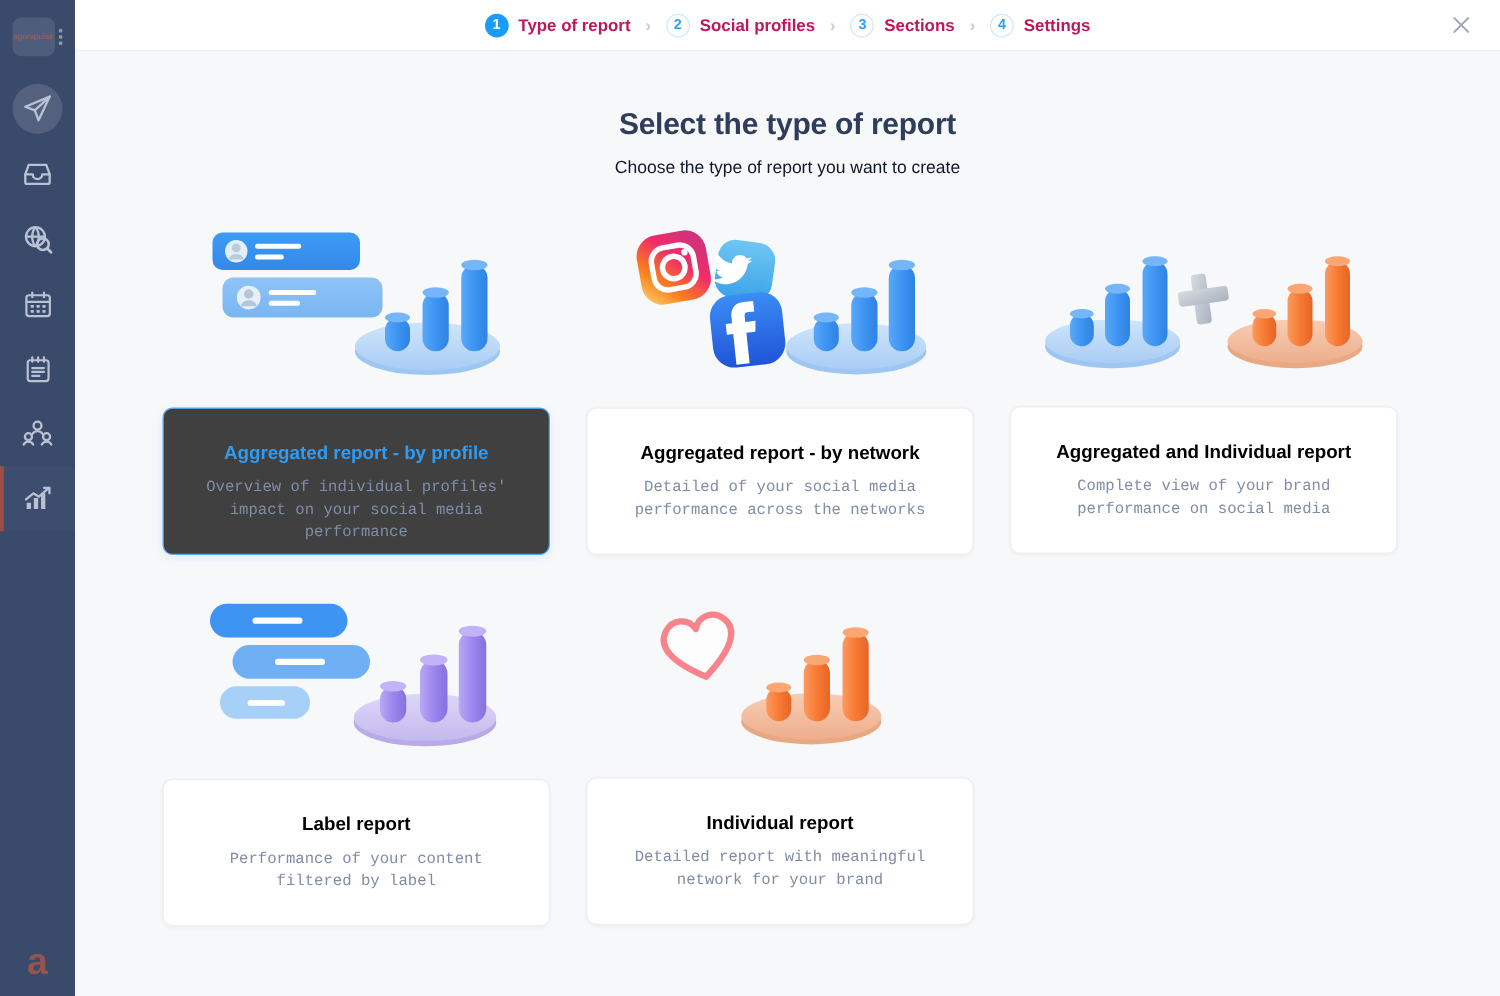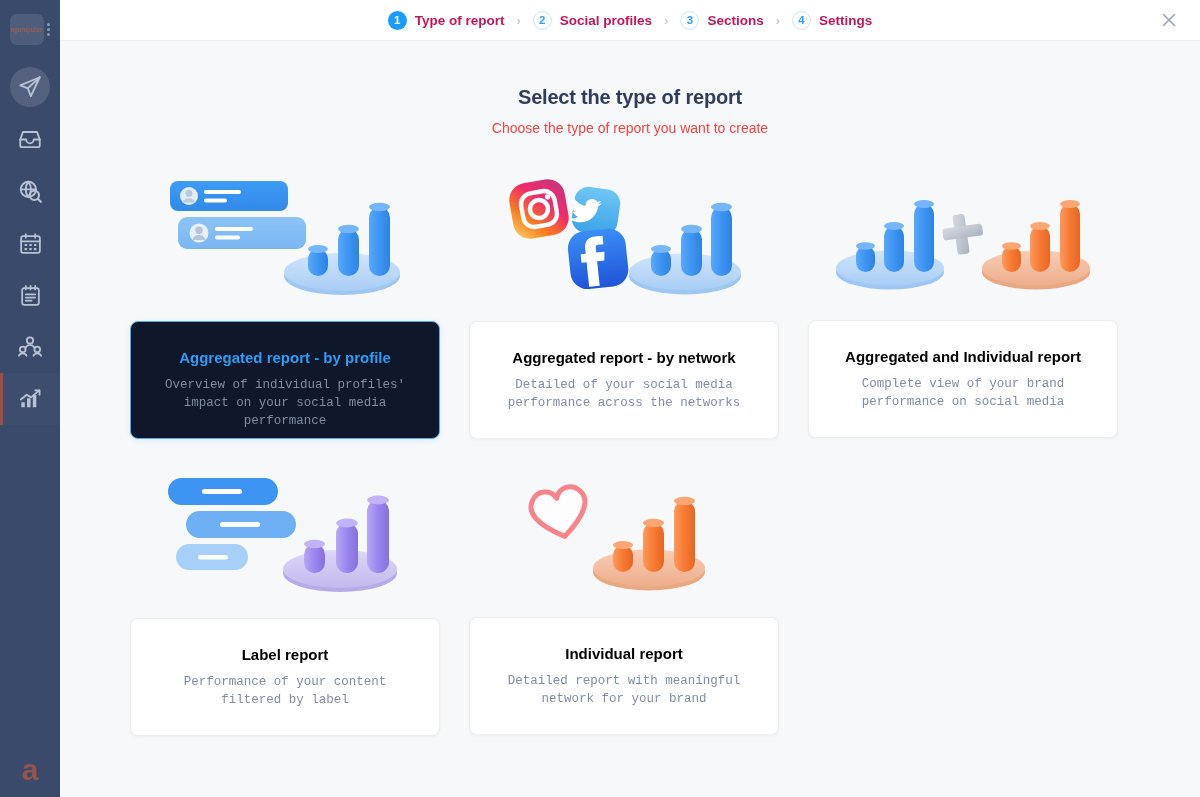--- a/index.html
+++ b/index.html
@@ -77,23 +77,23 @@
   .step-label { font-size: 13.5px; font-weight: bold; color: #be185d; white-space: nowrap; }
   .step-sep { font-size: 13px; color: #c3ccdb; font-weight: bold; margin: 0 3px; }
   .close-btn {
     position: absolute; right: 18px; top: 50%; transform: translateY(-50%);
     width: 26px; height: 26px; display: flex; align-items: center; justify-content: center;
     cursor: pointer;
   }
 
   .content { flex: 1; overflow: hidden; display: flex; flex-direction: column; align-items: center; }
   .page-title {
-    margin-top: 45px; font-size: 20px; font-weight: bold; color: #2f3d5c; letter-spacing: -.2px;
-  }
-  .page-sub { margin-top: 11px; font-size: 14px; color: #ef4444; }
+    margin-top: 45px; font-size: 24px; font-weight: bold; color: #2f3d5c; letter-spacing: -.2px;
+  }
+  .page-sub { margin-top: 11px; font-size: 14px; color: #0f172a; }
 
   .grid {
     margin-top: 35px; width: 1000px;
     display: grid; grid-template-columns: repeat(3, 310px); gap: 29px 29px;
     justify-content: start;
   }
   .cell { width: 310px; position: relative; height: 268px; }
 
   .illus {
     position: absolute; left: 0; right: 0; top: 0; height: 128px;
@@ -102,21 +102,21 @@
   }
 
   .card {
     position: absolute; left: 0; right: 0; bottom: 0; height: 118px;
     background: #fff; border-radius: 8px; border: 1px solid #eceef2;
     box-shadow: 0 1px 3px rgba(40,50,80,.05);
     display: flex; flex-direction: column; align-items: center;
     padding: 27px 20px 0; cursor: pointer; text-align: center;
   }
   .card.selected {
-    border: 1.6px solid #5aa9f0; background: #0f172a;
+    border: 1.6px solid #5aa9f0; background: #404040;
     box-shadow: 0 2px 7px rgba(90,169,240,.14);
   }
   .card-title { font-size: 15px; font-weight: bold; color: #000000; line-height: 1.2; }
   .card.selected .card-title { color: #2f9cf4; }
   .card-desc { margin-top: 9px; font-size: 12.5px; color: #808da5; line-height: 1.45; font-family: Liberation Mono, monospace; }
 
   
   .row2 { margin-top: -1px; }
 </style>
 </head>

